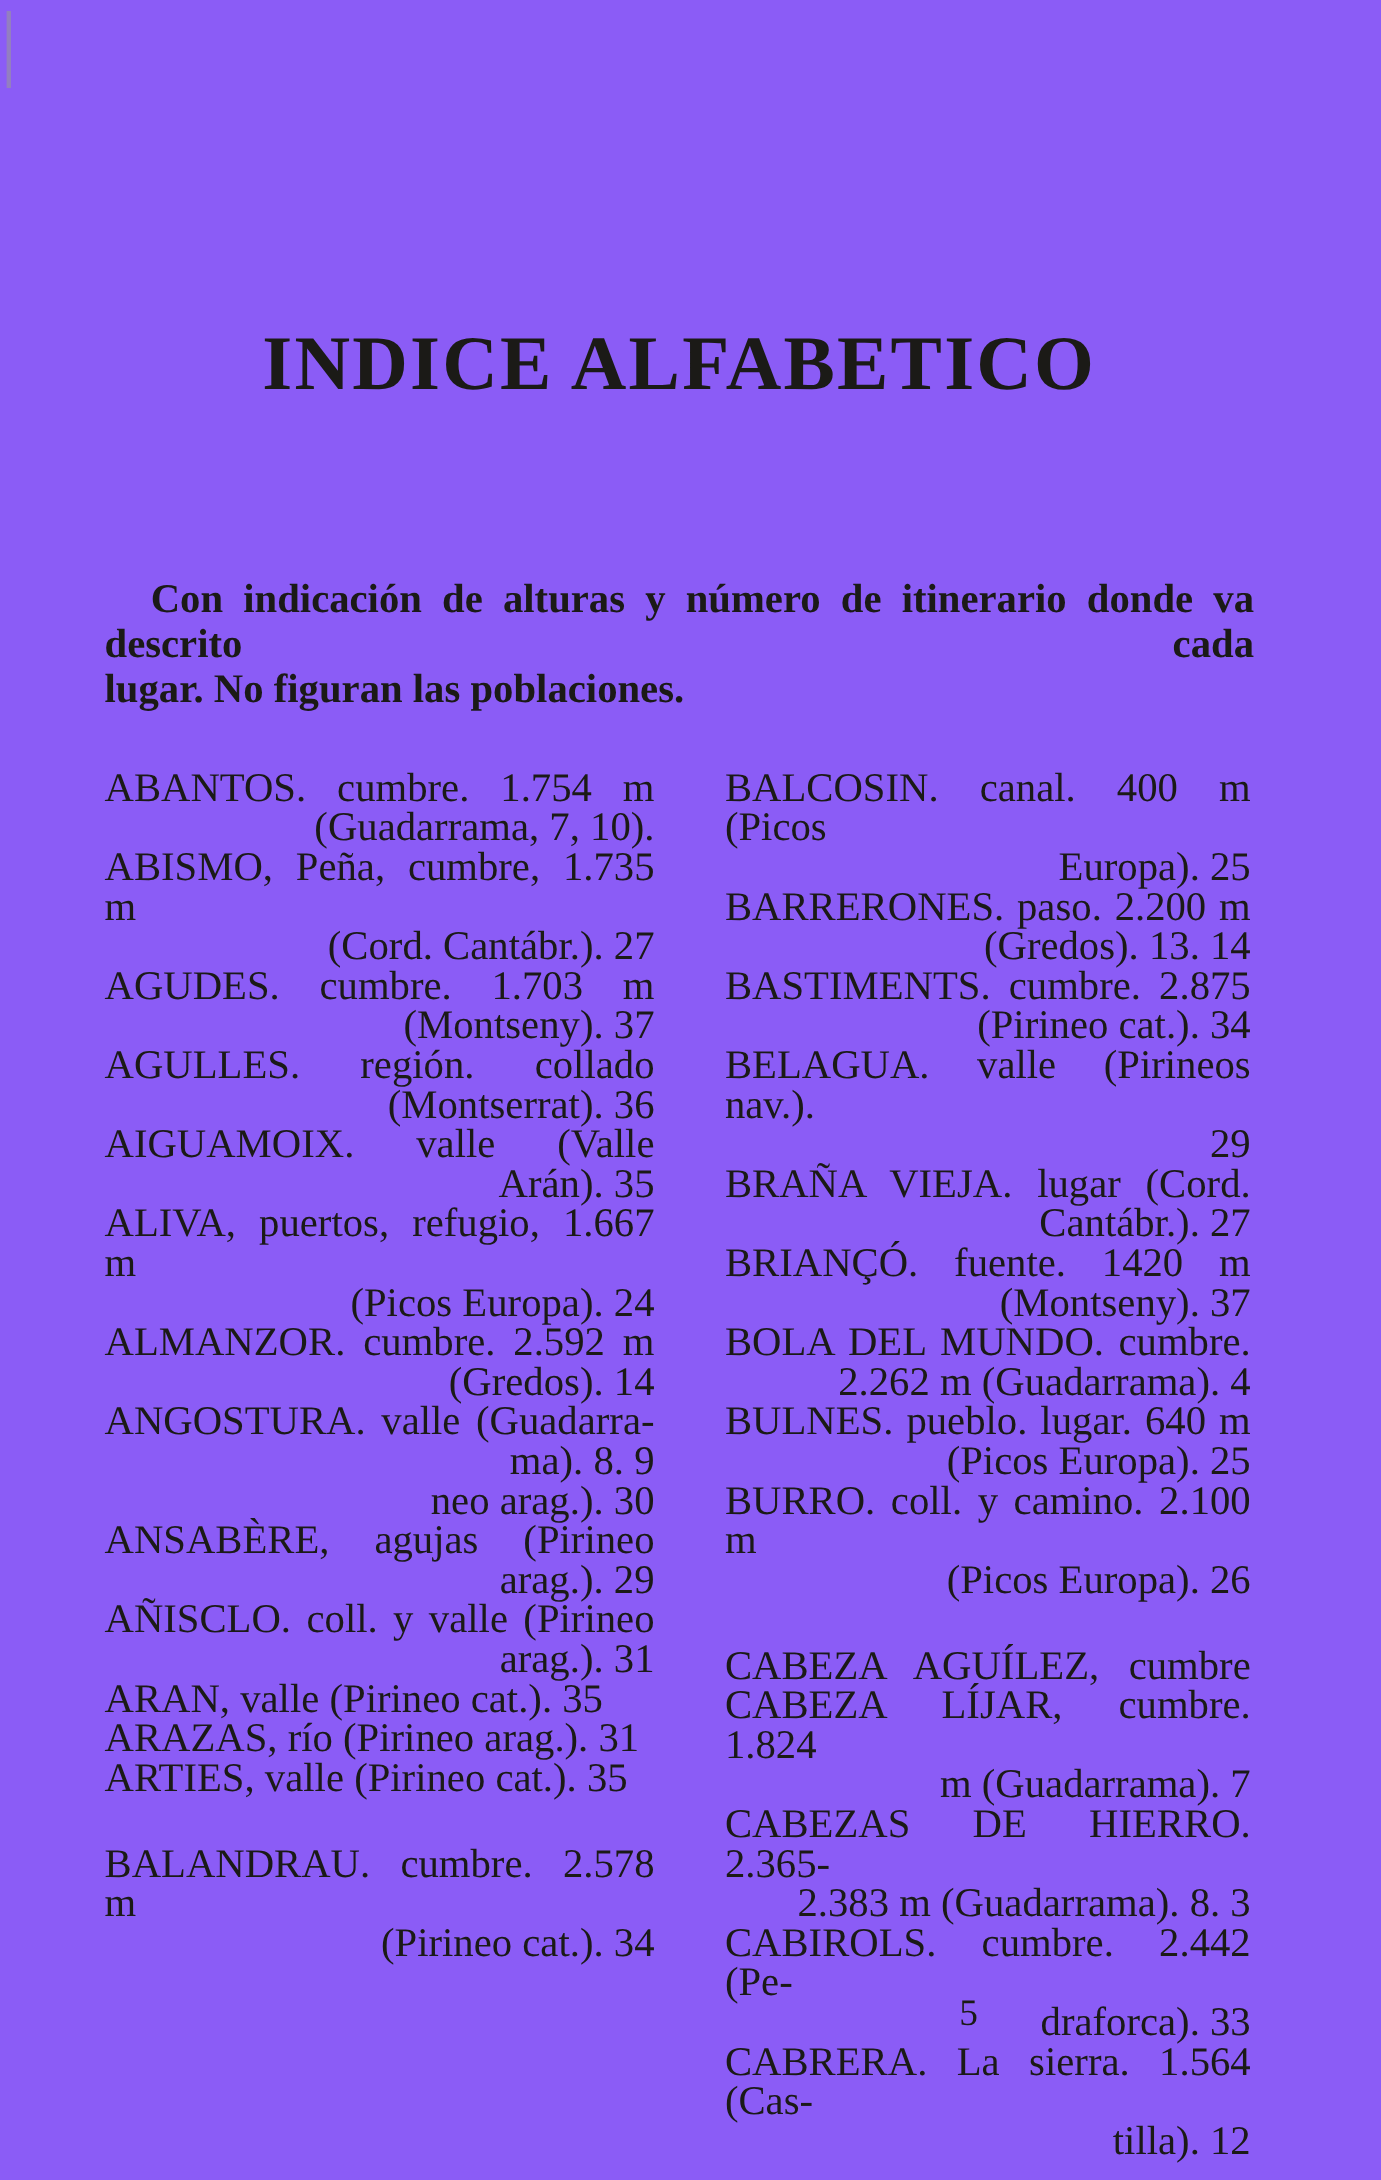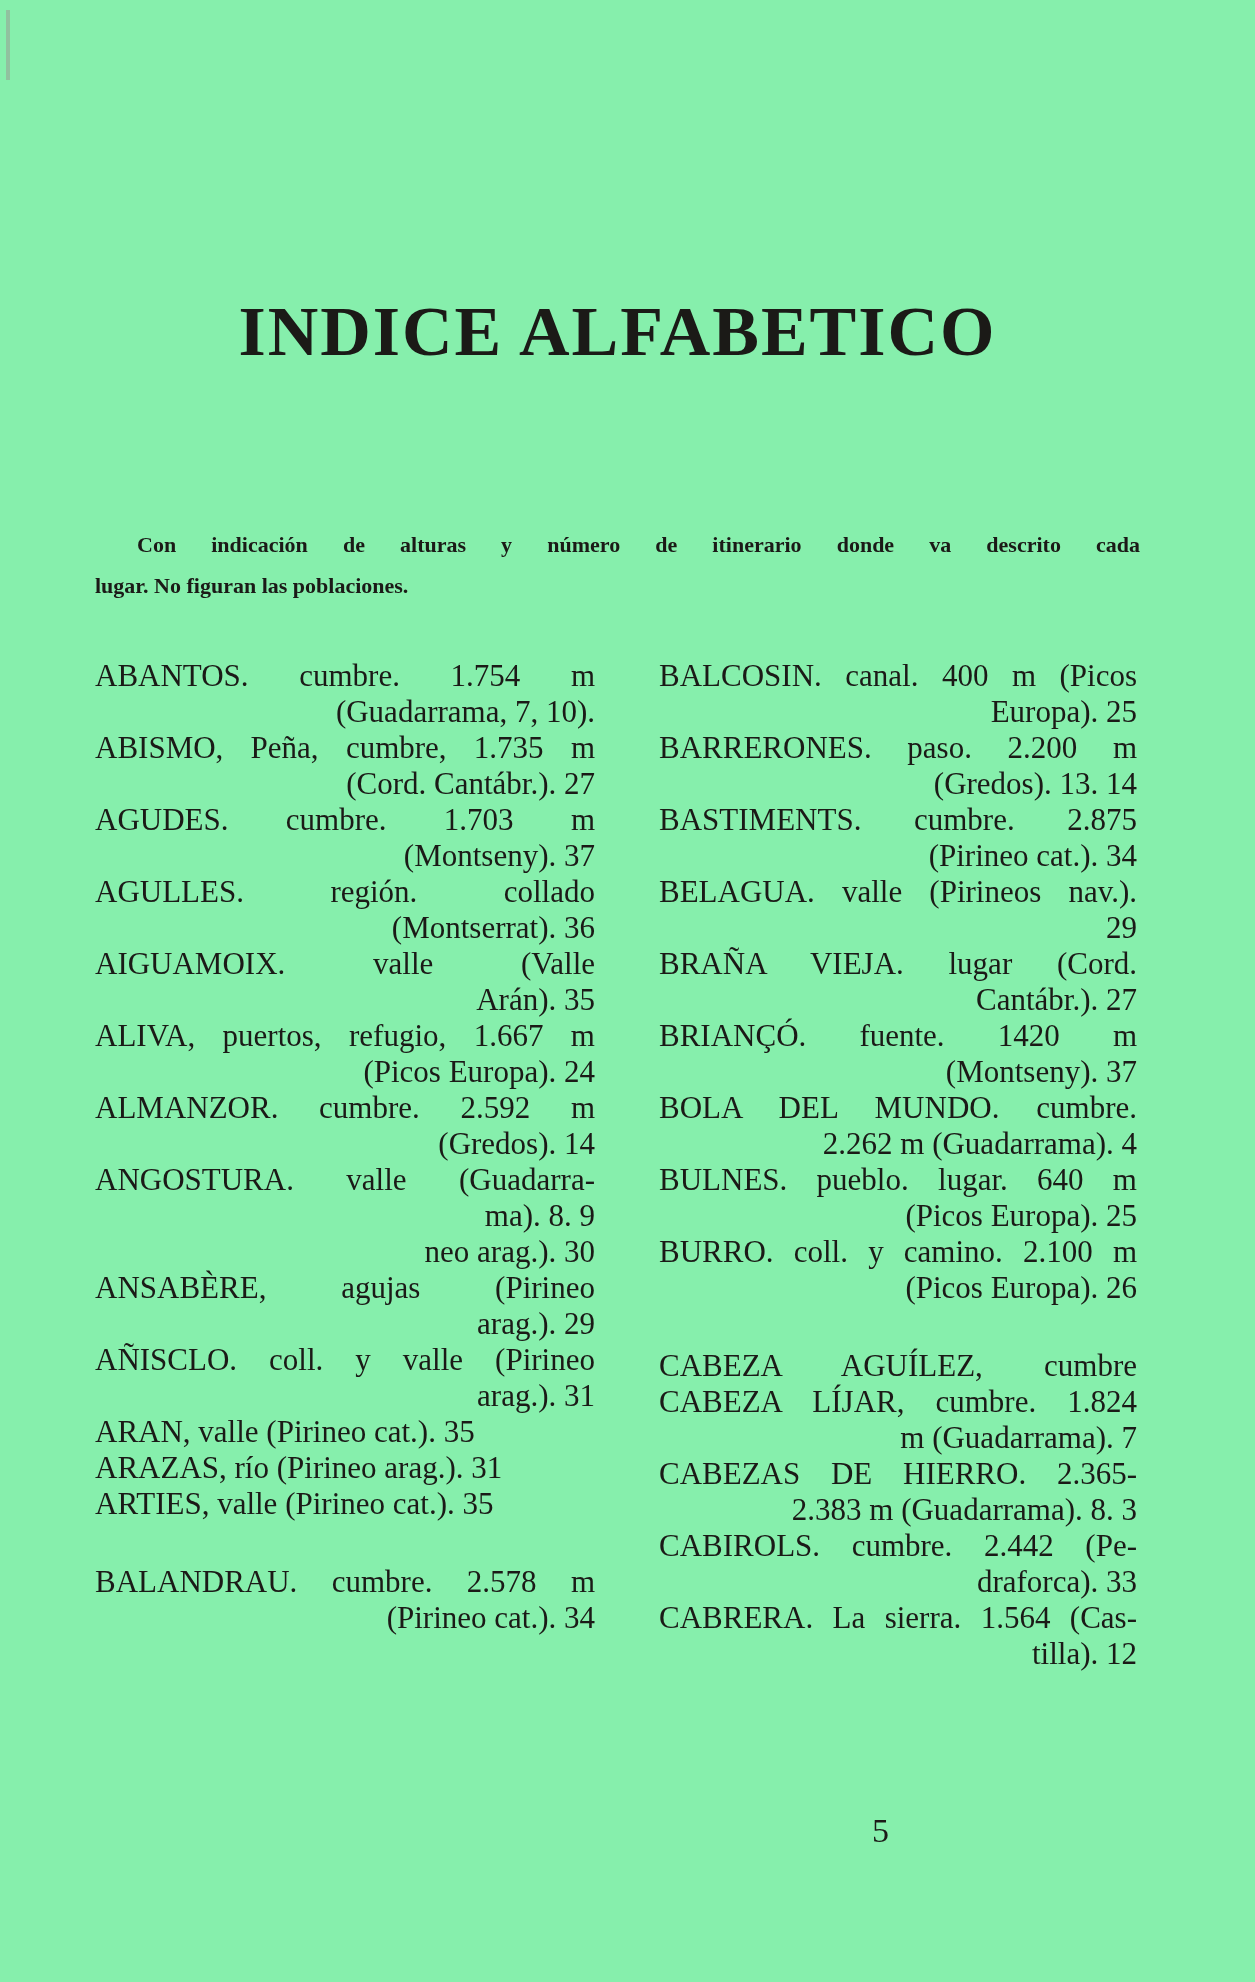--- a/index.html
+++ b/index.html
@@ -4,21 +4,21 @@
 <style>
   html, body { margin: 0; padding: 0; }
   body {
     width: 1255px; height: 1982px;
     background: #e9e8e4;
     font-family: "Liberation Serif", "DejaVu Serif", serif;
   }
   .page {
     position: relative;
     width: 1255px; height: 1982px;
-    background: #86efac;
+    background: #8b5cf6;
     overflow: hidden;
     color: #1b1a17;
   }
   
   .scan-mark {
     position: absolute; left: 6px; top: 10px;
     width: 4px; height: 70px;
     background: #9a9a96; opacity: .55;
   }
   .content {
@@ -30,34 +30,34 @@
     text-align: center;
     font-weight: bold;
     font-size: 70px;
     letter-spacing: 2px;
     line-height: 80px;
     white-space: nowrap;
   }
   .intro {
     margin-top: 152px;
     font-weight: bold;
-    font-size: 22px;
+    font-size: 37px;
     line-height: 41px;
   }
   .intro .l1 {
     text-indent: 42px;
     text-align: justify;
     text-align-last: justify;
   }
   .columns {
     margin-top: 52px;
     display: flex;
     gap: 64px;
   }
-  .col { font-size: 31px; line-height: 36px; }
+  .col { font-size: 37px; line-height: 36px; }
   .col-left  { width: 500px; }
   .col-right { width: 478px; }
   .entry { margin: 0; }
   .entry.gap { margin-top: 42px; }
   .line { display: block; }
   .line.cont { padding-left: 32px; text-align: right; }
   .line.stretch {
     text-align: justify;
     text-align-last: justify;
   }

